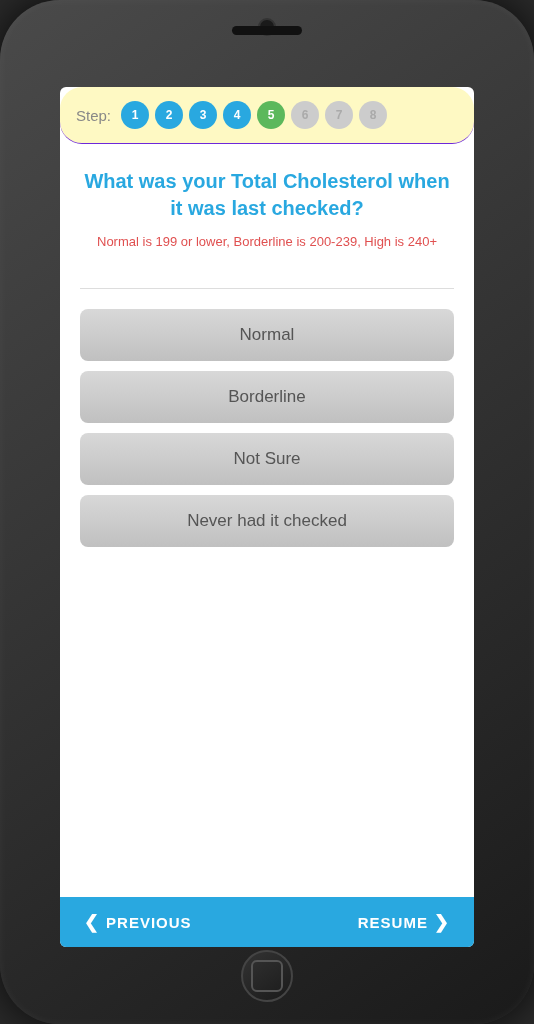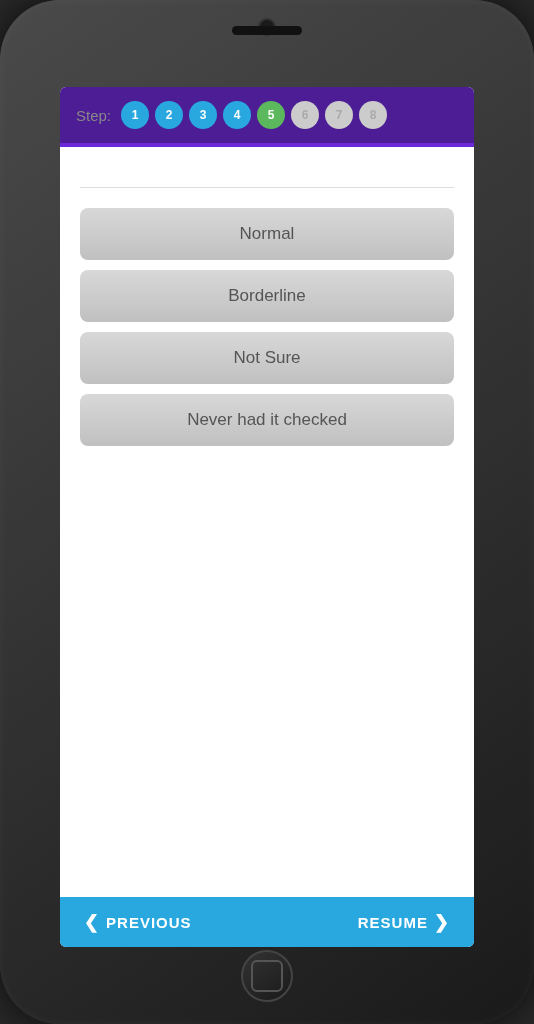--- a/index.html
+++ b/index.html
@@ -107,26 +107,27 @@
 
     .header-title {
       color: #fff;
       font-size: 26px;
       font-weight: 700;
       letter-spacing: 2px;
       text-shadow: 0 1px 2px rgba(0,0,0,0.2);
     }
 
     .steps-bar {
-      background: #4c1d95;
+      background: #fef9c3;
       padding: 14px 16px;
       display: flex;
       align-items: center;
-      border-bottom: 4px solid #6d28d9;
+      border-bottom: 1px solid #6d28d9;
       flex-shrink: 0;
+      border-radius: 22px;
     }
 
     .step-label {
       color: #888;
       font-size: 15px;
       margin-right: 10px;
       font-weight: 500;
     }
 
     .steps-list {
@@ -311,20 +312,24 @@
             <span>7</span>
           </div>
         <div class="step-dot inactive">
             <span>8</span>
           </div>
       </div>
     </div>
 
     <div class="content">
 
+      <div class="question-section">
+        <div class="question-text">What was your Total Cholesterol when it was last checked?</div>
+        <div class="question-hint">Normal is 199 or lower, Borderline is 200-239, High is 240+</div>
+      </div>
 
       <div class="divider"></div>
 
       <div class="options-list">
 
         <button class="option-btn normal">
           <span>Normal</span>
         </button>
 
         <button class="option-btn borderline">

